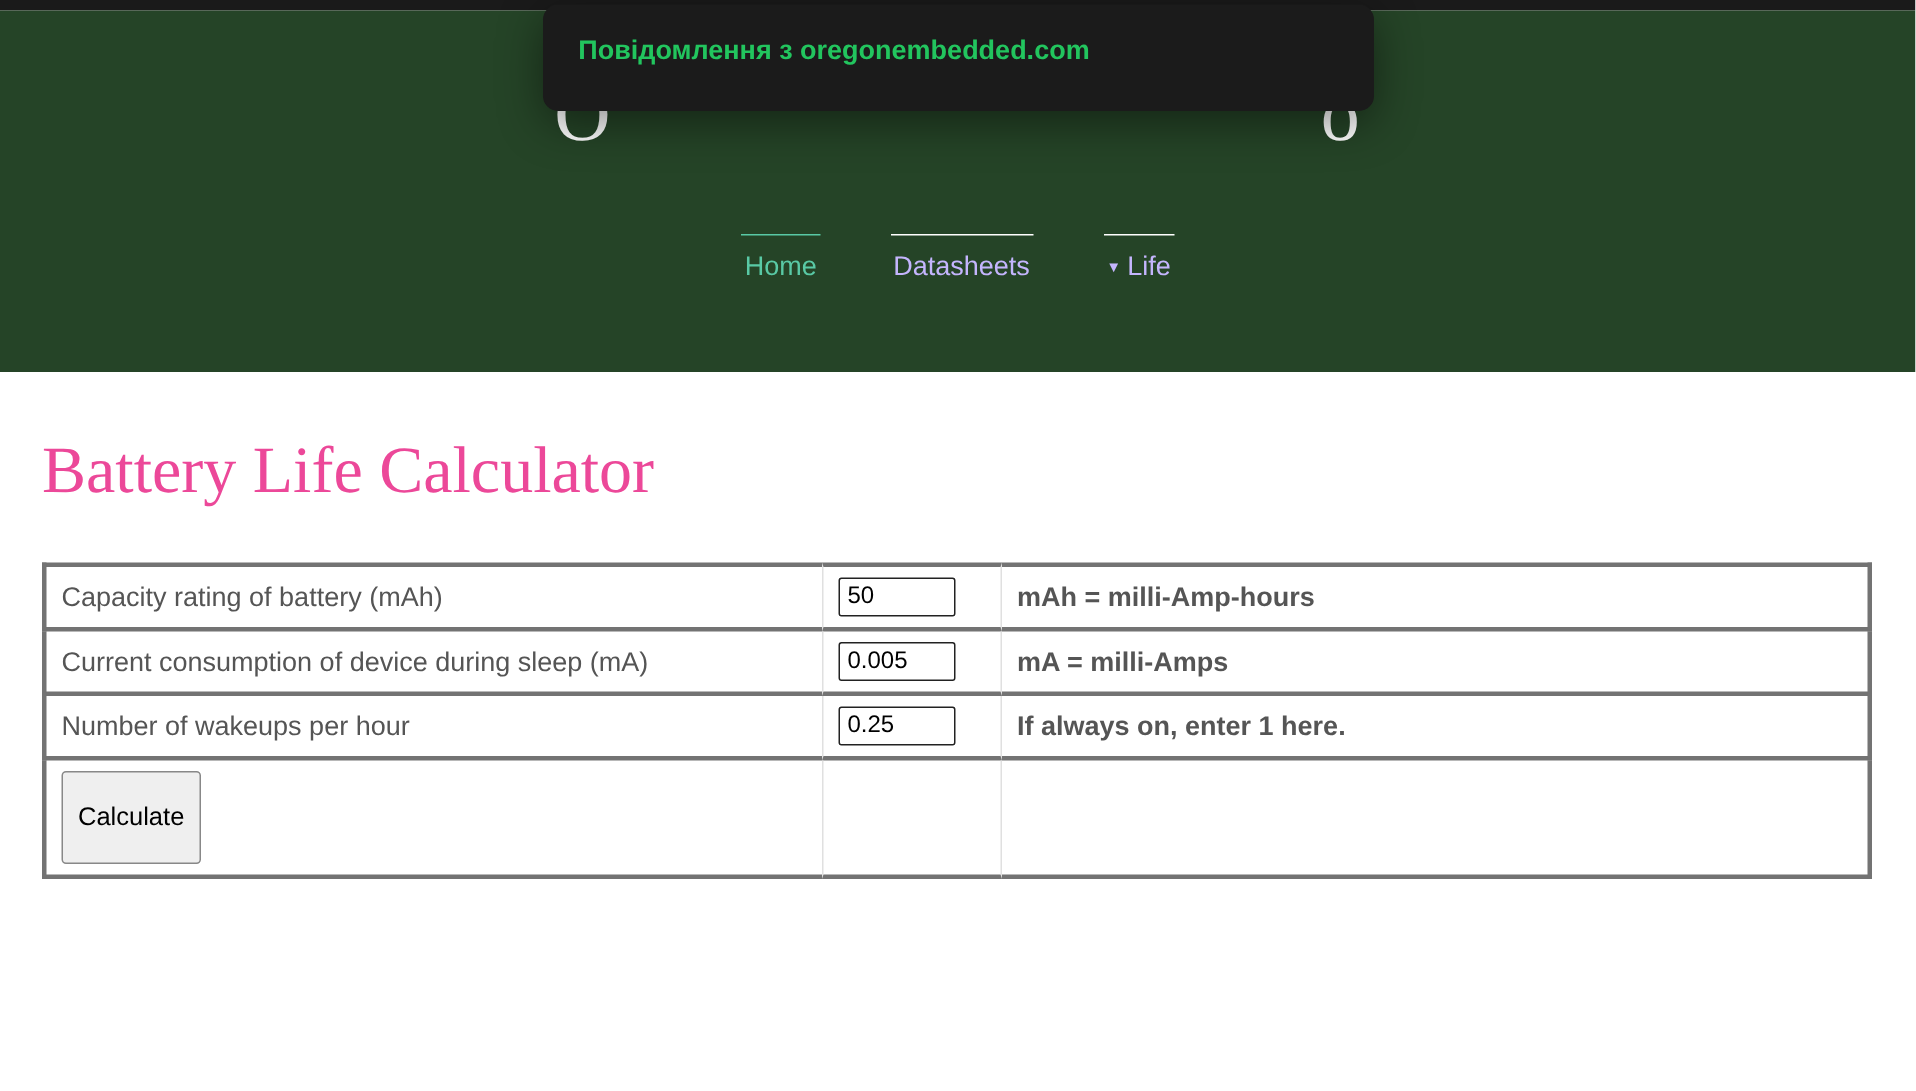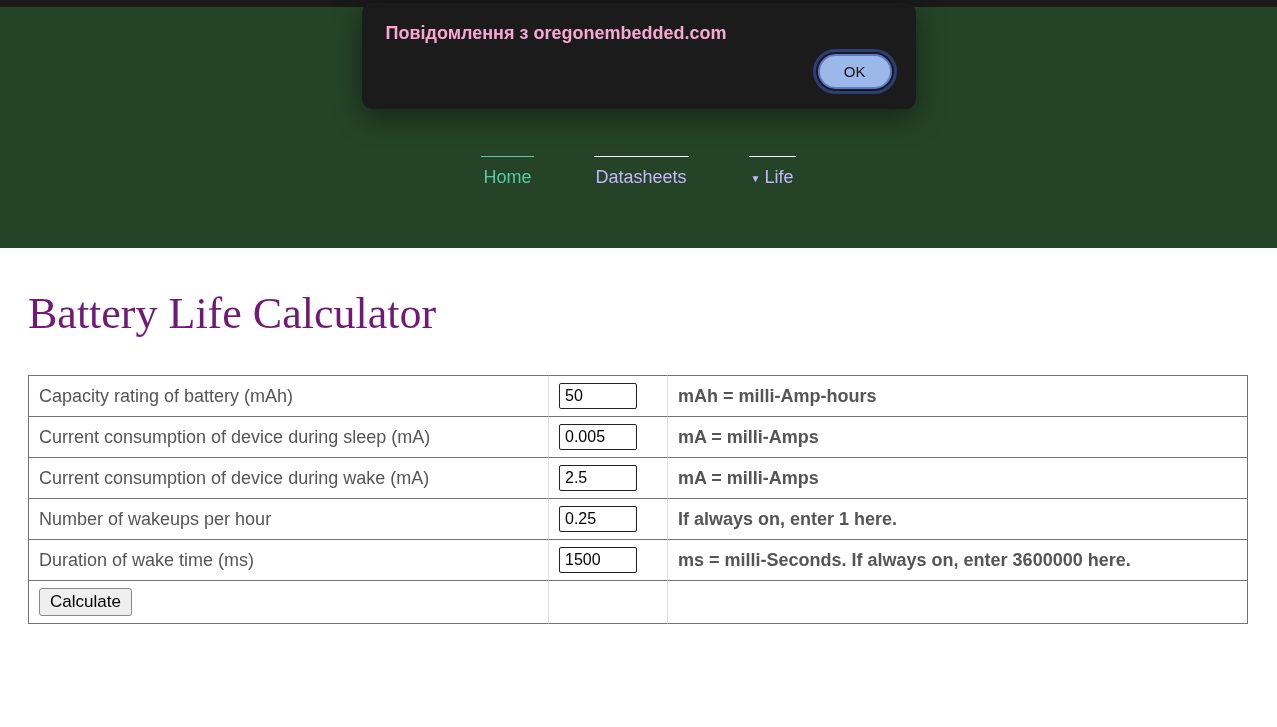--- a/index.html
+++ b/index.html
@@ -26,21 +26,21 @@
   }
   .site-sub {
     font-family: Georgia, "Times New Roman", serif;
     font-size: 20px;
     margin-top: 16px;
     letter-spacing: 1px;
   }
   .nav {
     display: flex;
     justify-content: center;
-    gap: 60px;
+    gap: 47px;
     font-size: 18px;
     margin-top: 50px;
   }
   .nav-item {
     padding: 10px 2px;
     cursor: pointer;
     color: #c4b5fd;
   }
   .nav-item.active {
     color: #59c9a5;
@@ -53,55 +53,55 @@
     font-size: 10px;
     vertical-align: middle;
     margin-right: 4px;
   }
 
   .content {
     padding: 40px 28px;
   }
   .page-title {
     font-family: Georgia, "Times New Roman", serif;
-    color: #701a75;
+    color: #ec4899;
     font-size: 44px;
     font-weight: 400;
     margin: 0 0 36px;
   }
 
   .calc-table {
     width: 100%;
     max-width: 1220px;
     border-collapse: separate;
     border-spacing: 0;
     font-size: 18px;
     color: #555;
   }
   .calc-table td {
-    border: 1px solid #737373;
+    border: 3px solid #737373;
     padding: 7px 10px;
     vertical-align: middle;
   }
   .calc-table td:first-child { width: 520px; border-right: none;}
   .calc-table td:nth-child(2) { width: 120px; text-align: left; border-left:1px solid #e0e0e0; border-right:1px solid #e0e0e0;}
   .calc-table td:nth-child(3) { border-left: none; font-weight: bold; }
   .calc-table tr + tr td { border-top: none; }
 
   .calc-table input.num {
     width: 78px;
     font-size: 16px;
     padding: 3px 5px;
     border: 1px solid #222;
     border-radius: 2px;
     font-family: inherit;
   }
   .btn-calc {
     font-size: 17px;
-    padding: 3px 10px;
+    padding: 20px 10px;
     background: #efefef;
     border: 1px solid #888;
     border-radius: 3px;
     cursor: pointer;
   }
 
   
   .alert-overlay {
     position: fixed;
     top: 3px; left: 50%;
@@ -111,21 +111,21 @@
     color: #e8e8e8;
     border-radius: 10px;
     padding: 20px 24px 20px;
     box-shadow: 0 8px 30px rgba(0,0,0,0.45);
     z-index: 1000;
   }
   .alert-title {
     font-size: 18px;
     font-weight: 600;
     margin: 0 0 10px;
-    color: #f9a8d4;
+    color: #22c55e;
   }
   .alert-msg {
     font-size: 15.5px;
     color: #cfcfcf;
     margin-bottom: 32px;
   }
   .alert-actions {
     display: flex;
     justify-content: flex-end;
   }
@@ -173,41 +173,28 @@
       <td>Capacity rating of battery (mAh)</td>
       <td><input class="num" value="50" style=""></td>
       <td>mAh = milli-Amp-hours</td>
     </tr>
     <tr>
       <td>Current consumption of device during sleep (mA)</td>
       <td><input class="num" value="0.005" style=""></td>
       <td>mA = milli-Amps</td>
     </tr>
     <tr>
-      <td>Current consumption of device during wake (mA)</td>
-      <td><input class="num" value="2.5" style=""></td>
-      <td>mA = milli-Amps</td>
-    </tr>
-    <tr>
       <td>Number of wakeups per hour</td>
       <td><input class="num" value="0.25" style=""></td>
       <td>If always on, enter 1 here.</td>
-    </tr>
-    <tr>
-      <td>Duration of wake time (ms)</td>
-      <td><input class="num" value="1500" style=""></td>
-      <td>ms = milli-Seconds. If always on, enter 3600000 here.</td>
     </tr>
     <tr>
       <td><button class="btn-calc">Calculate</button></td>
       <td></td>
       <td></td>
     </tr>
   </tbody>
     </table>
 </div>
 
 <div class="alert-overlay">
   <div class="alert-title">Повідомлення з oregonembedded.com</div>
-  <div class="alert-actions">
-    <button class="alert-ok">OK</button>
-  </div>
 </div>
 
 </body></html>

